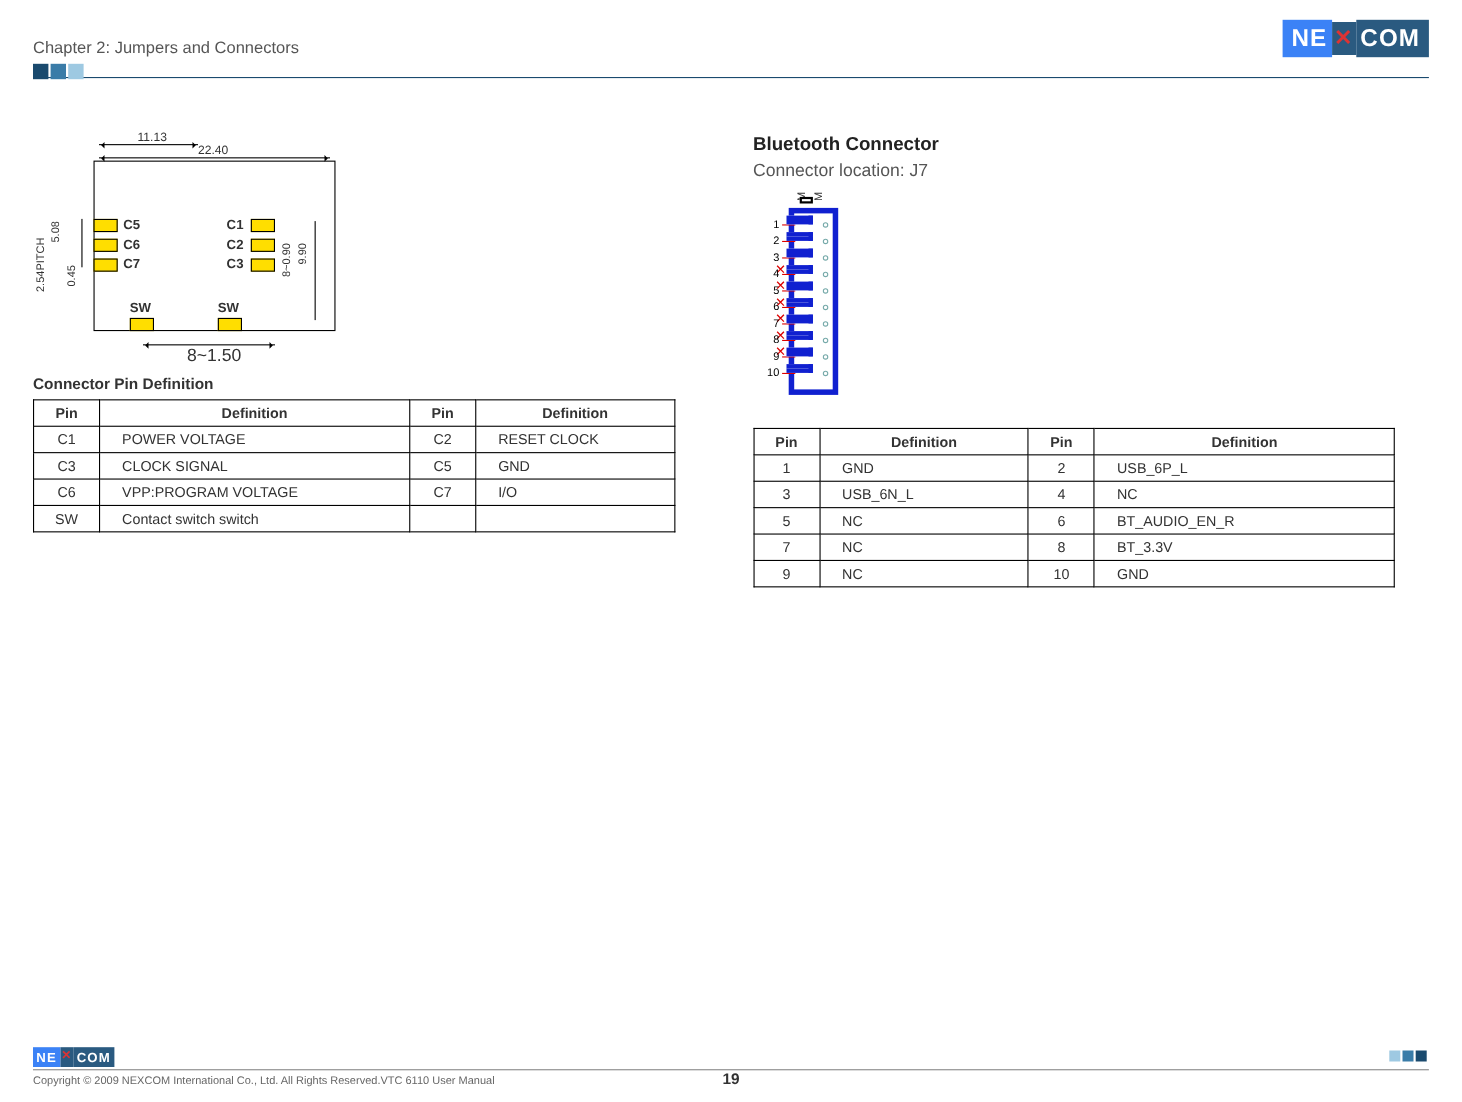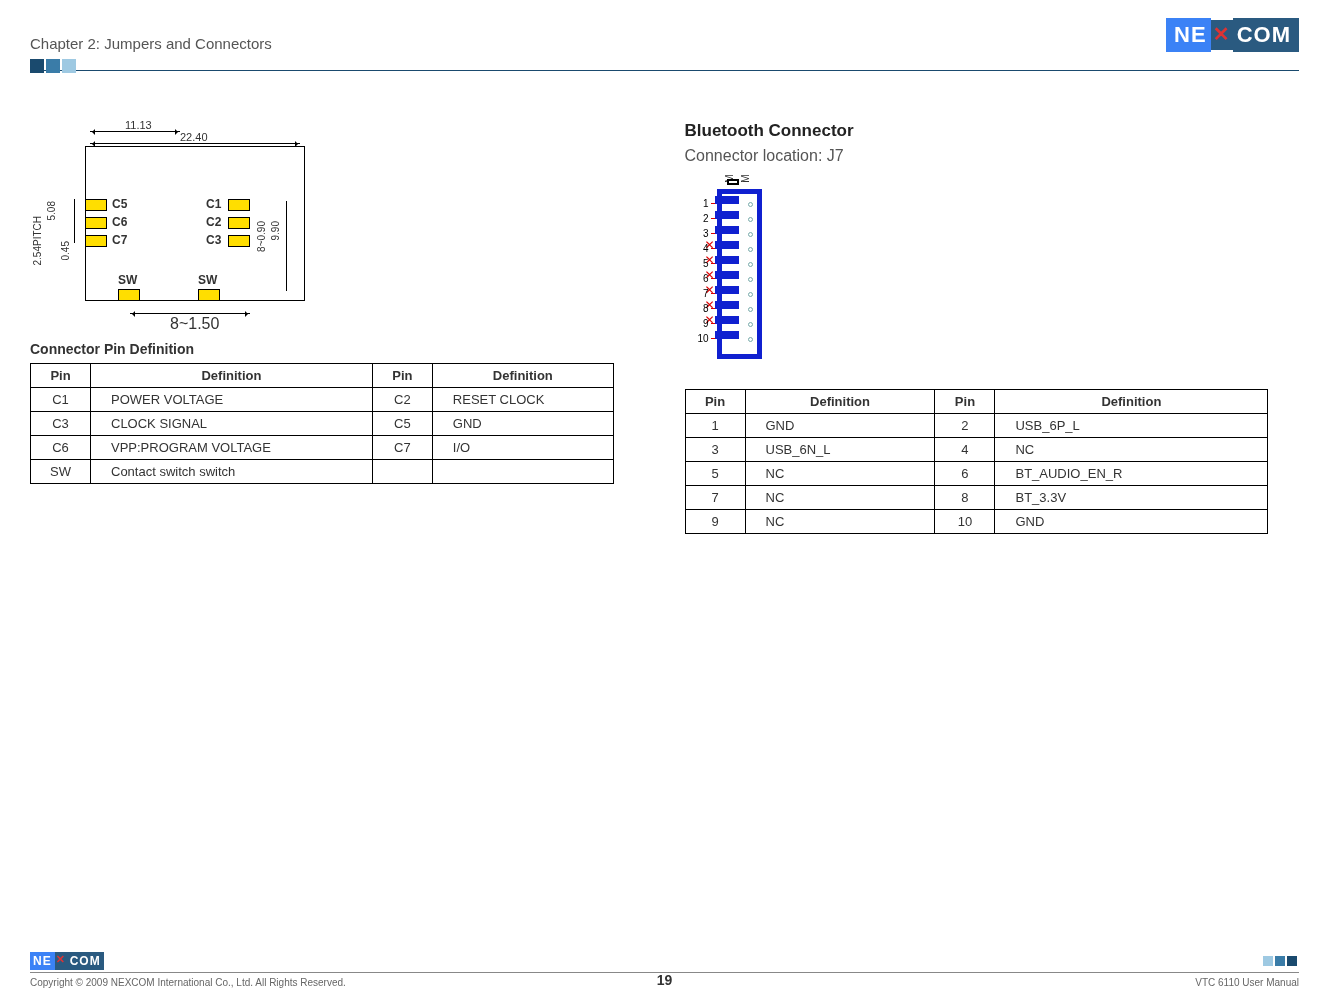--- a/index.html
+++ b/index.html
@@ -46,21 +46,21 @@
   table.pin { border-collapse: collapse; width: 95%; font-size: 13px; }
   table.pin th, table.pin td { border:1px solid #000; padding: 4px 10px; }
   table.pin th { text-align:center; font-weight:700; background:#fff;}
   table.pin td.c { text-align:center; width:60px;}
   table.pin td.l { text-align:left; padding-left:20px;}
 
   .footer { position:absolute; left:0; bottom:0; width:100%; padding: 0 30px 14px 30px;}
   .foot-top { display:flex; justify-content:space-between; align-items:flex-end; margin-bottom:2px;}
   .foot-sq .sq{ width:10px; height:10px;}
   .foot-hr { border:none; border-top:1px solid #888; margin:2px 0 4px 0;}
-  .foot-row { display:flex; justify-content:space-between; font-size:10px; color:#666;}
+  .foot-row { display:flex; font-size:10px; color:#666;}
   .foot-center { position:absolute; left:50%; transform:translateX(-50%); bottom:14px; font-size:14px; font-weight:700; color:#333;}
 
   
   .nexcom { font-family: Arial, sans-serif; font-weight:900; letter-spacing:1px; display:inline-flex; align-items:center;}
   .nexcom .t1{ color:#fff; background:#3b82f6; padding:4px 4px 4px 8px; font-size:22px;}
   .nexcom .x { position:relative; width:22px; height:30px; background:#2a5a80;}
   .nexcom .x::before{content:"✕"; color:#d33; position:absolute; left:2px; top:2px; font-size:20px; font-weight:900;}
   .nexcom .t2{ color:#fff; background:#2a5a80; padding:4px 8px 4px 4px; font-size:22px;}
   .nexcom.small .t1,.nexcom.small .t2{font-size:12px; padding:2px 3px;}
   .nexcom.small .x{width:12px;height:18px;} .nexcom.small .x::before{font-size:11px; left:1px; top:1px;}

